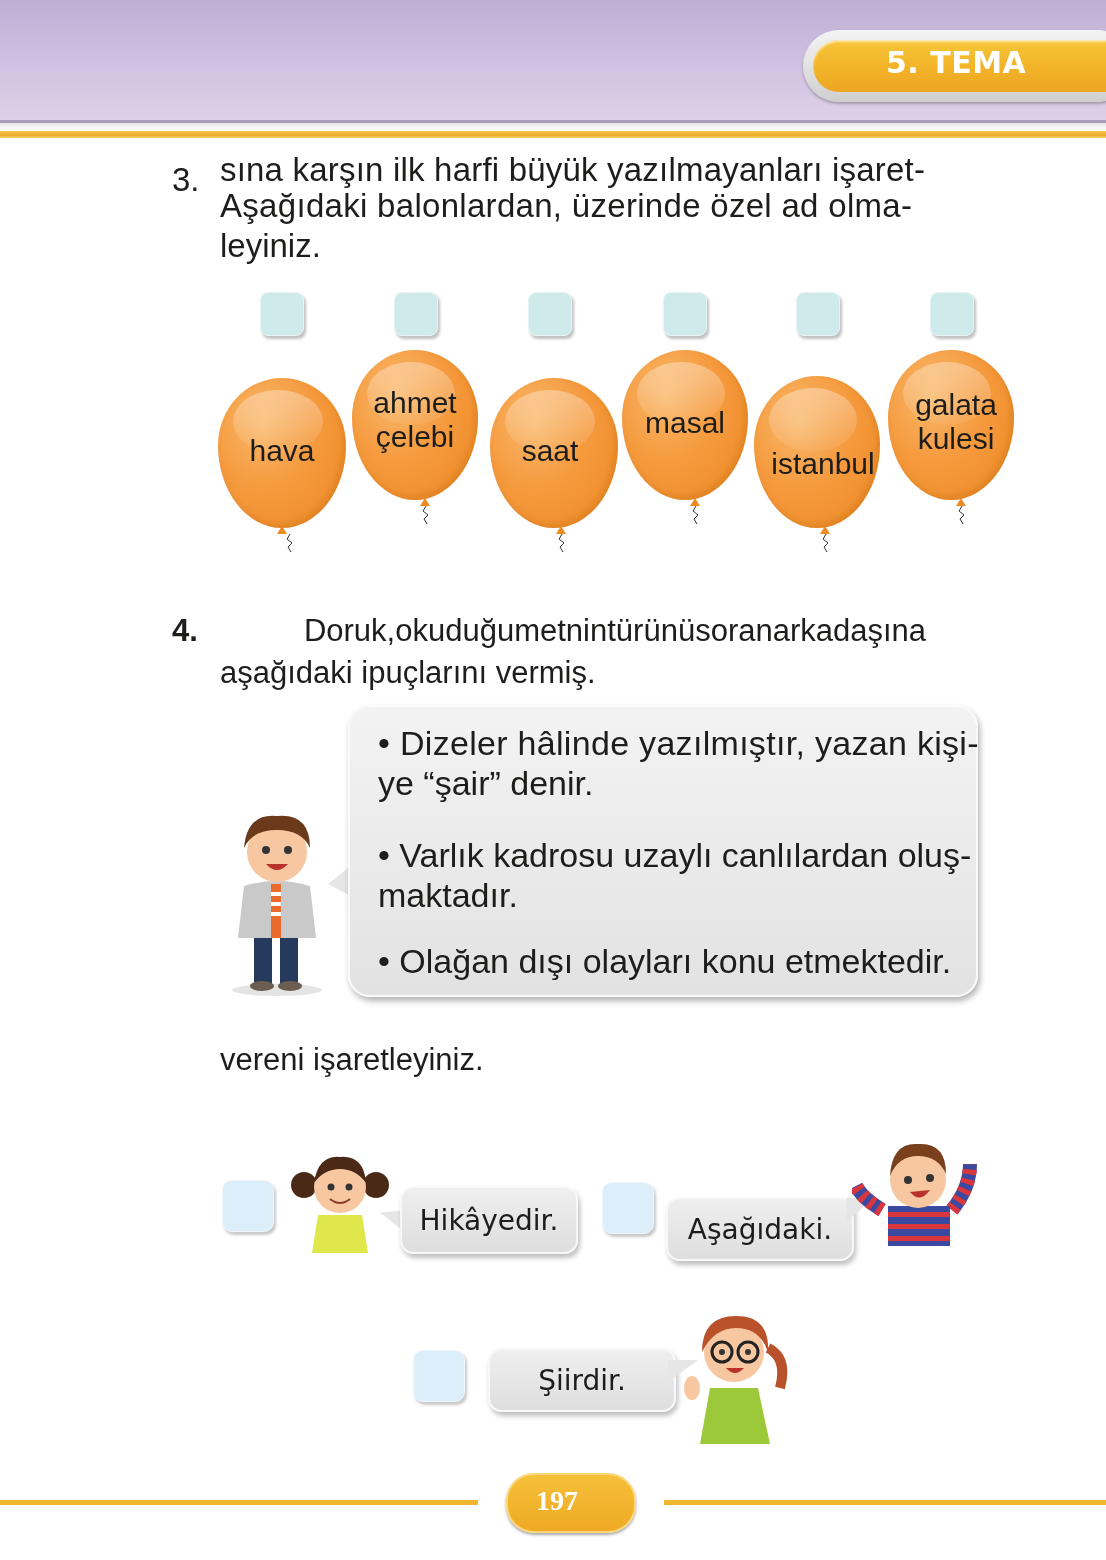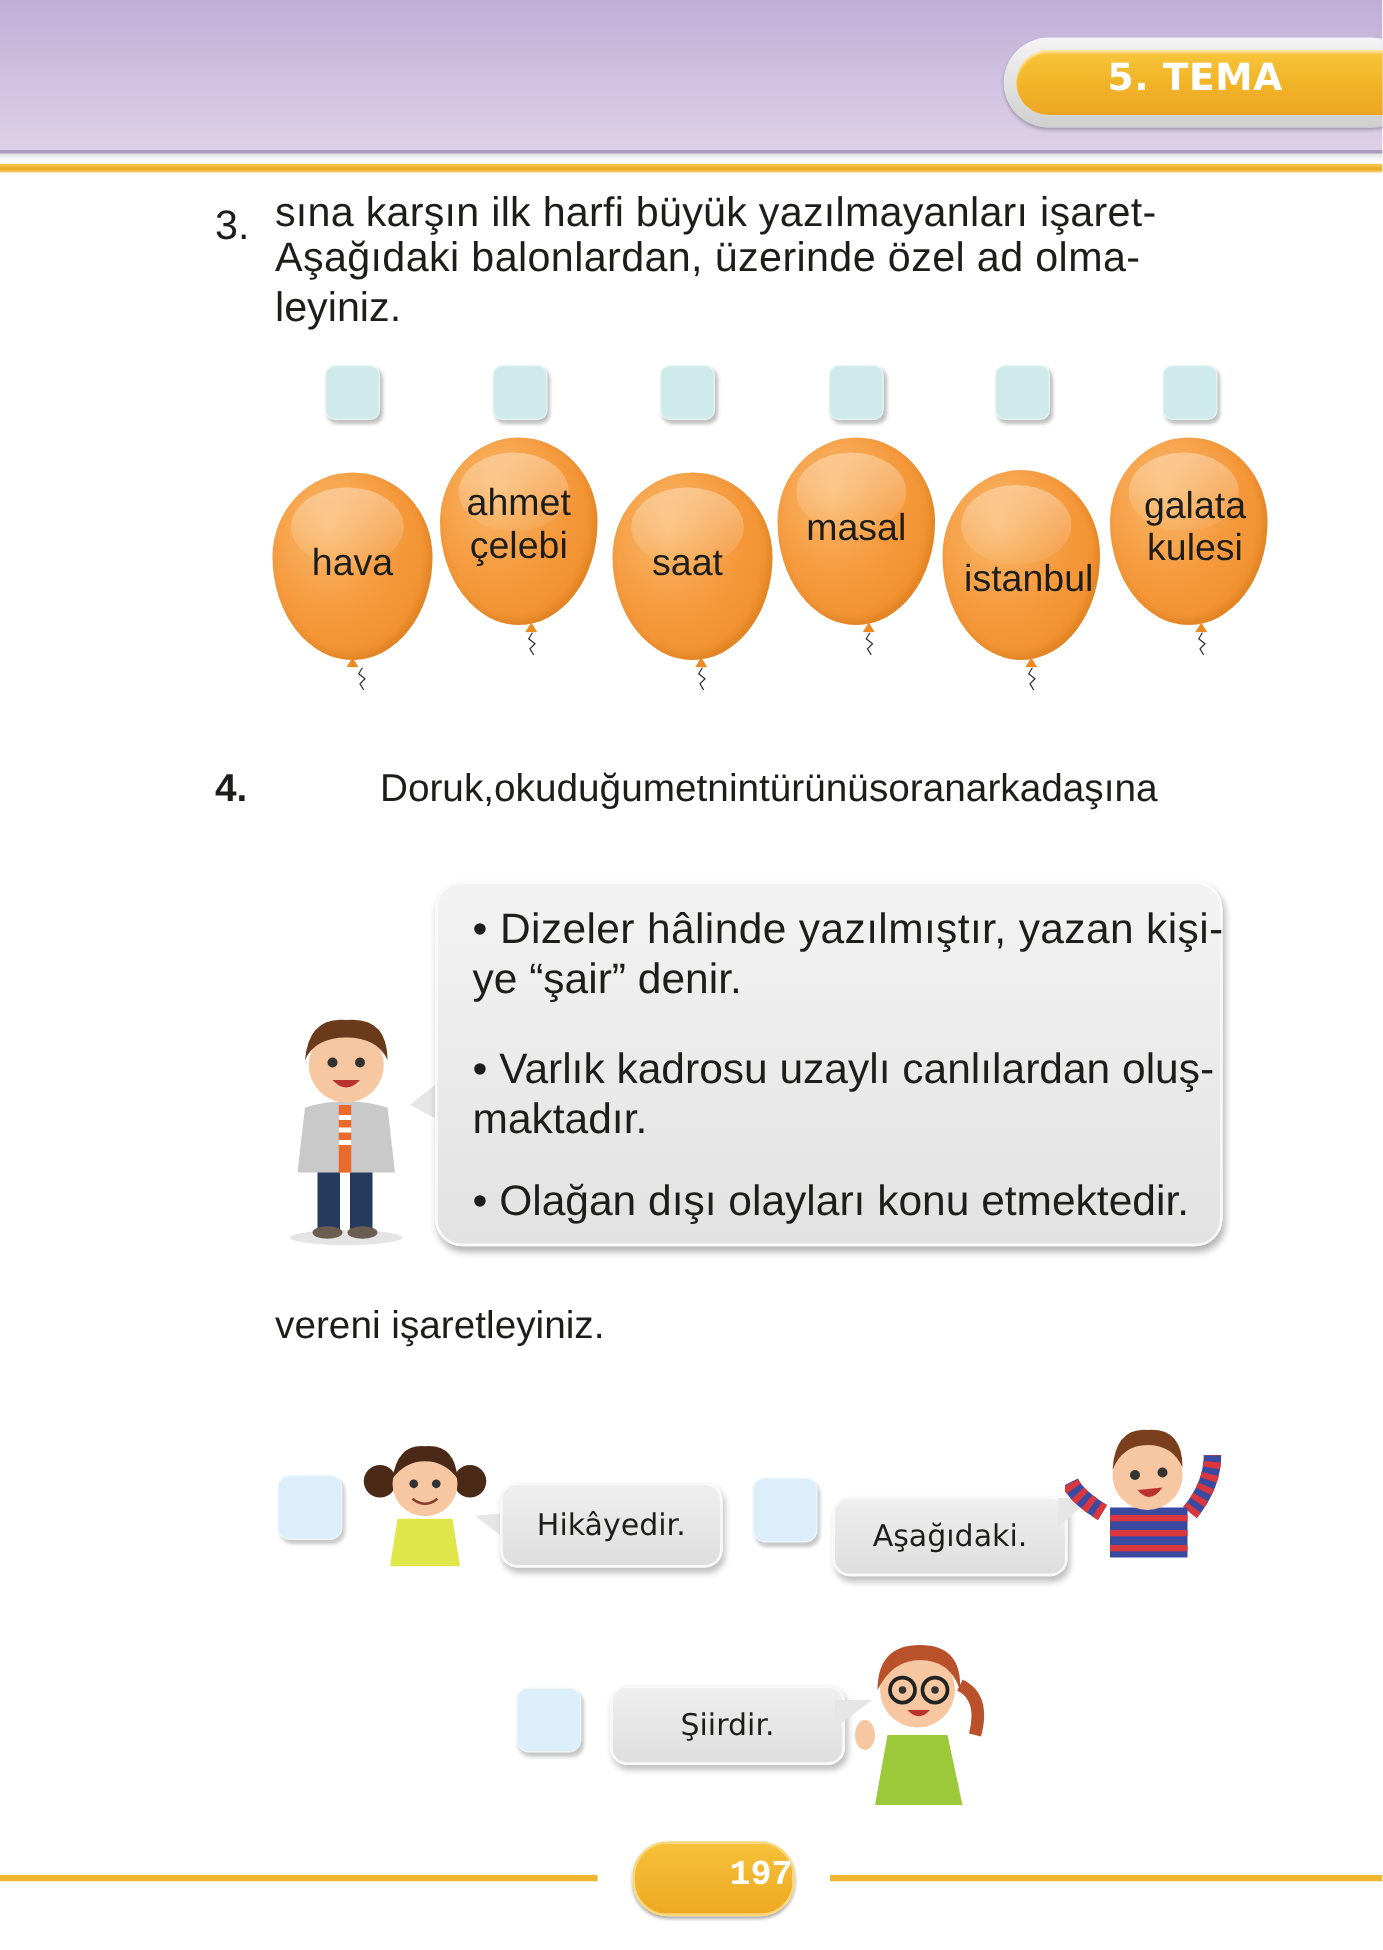--- a/index.html
+++ b/index.html
@@ -56,30 +56,30 @@
   .clue .row { display:block; white-space:nowrap; }
 
   .q4b { position:absolute; left:220px; top:1040px; width:790px; font-family:"Liberation Sans", sans-serif;
          font-size:31px; line-height:40px; }
   .q4b .row { display:block; white-space:nowrap; }
 
   .answer-box { position:absolute; width:50px; height:50px; border-radius:10px; background:#dceefa;
          box-shadow:2px 3px 3px rgba(0,0,0,0.22); border:1px solid #eef7fd; }
   .speech { position:absolute; border-radius:14px; background:linear-gradient(to bottom,#efefef,#dedede);
          box-shadow:2px 4px 5px rgba(0,0,0,0.25); border:2px solid #f8f8f8;
-         font-family:"DejaVu Sans", sans-serif; font-size:24px; color:#1d1d1b;
+         font-family:"DejaVu Sans", sans-serif; font-size:28px; color:#1d1d1b;
          display:flex; align-items:center; justify-content:center; }
   .speech-tail { position:absolute; background:#e6e6e6; }
 
   .footer-line { position:absolute; top:1500px; height:5px; background:#f0b630; }
   .page-badge { position:absolute; left:506px; top:1473px; width:126px; height:56px; border-radius:28px;
          background:linear-gradient(to bottom,#f6c03a,#eea923); box-shadow:0 2px 3px rgba(0,0,0,0.35);
          border:2px solid #f9d77a; }
-  .page-num { position:absolute; left:0; top:10px; width:100%; text-align:right; font-weight:bold;
-         font-size:28px; color:#ffffff; font-family:Liberation Mono, monospace; }
+  .page-num { position:absolute; left:0; top:10px; width:100%; text-align:left; font-weight:bold;
+         font-size:28px; color:#ffffff; font-family:Liberation Serif, serif;padding-left:28px; }
   .char { position:absolute; }
 </style>
 </head>
 <body>
 
 <div class="header-band"></div>
 <div class="header-shadow"></div>
 <div class="header-line"></div>
 <div class="tema-badge">
   <div class="tema-inner">
@@ -175,20 +175,21 @@
   <span class="num">4.</span>
   <div class="body">
     <div class="l1">
       <span>Doruk,</span>
       <span>okuduğu</span>
       <span>metnin</span>
       <span>türünü</span>
       <span>soran</span>
       <span>arkadaşına</span>
     </div>
+    <div>aşağıdaki ipuçlarını vermiş.</div>
   </div>
 </div>
 
 <svg class="char" style="left:222px;top:808px" width="110" height="190" viewBox="0 0 110 190">
   <ellipse cx="55" cy="182" rx="45" ry="6" fill="#e4e4e4"></ellipse>
   <rect x="32" y="120" width="18" height="58" fill="#263a5e"></rect>
   <rect x="58" y="120" width="18" height="58" fill="#263a5e"></rect>
   <ellipse cx="40" cy="178" rx="12" ry="5" fill="#6b5d50"></ellipse>
   <ellipse cx="68" cy="178" rx="12" ry="5" fill="#6b5d50"></ellipse>
   <path d="M22 78 Q55 68 88 78 L94 130 L16 130 Z" fill="#c9c9c9"></path>

